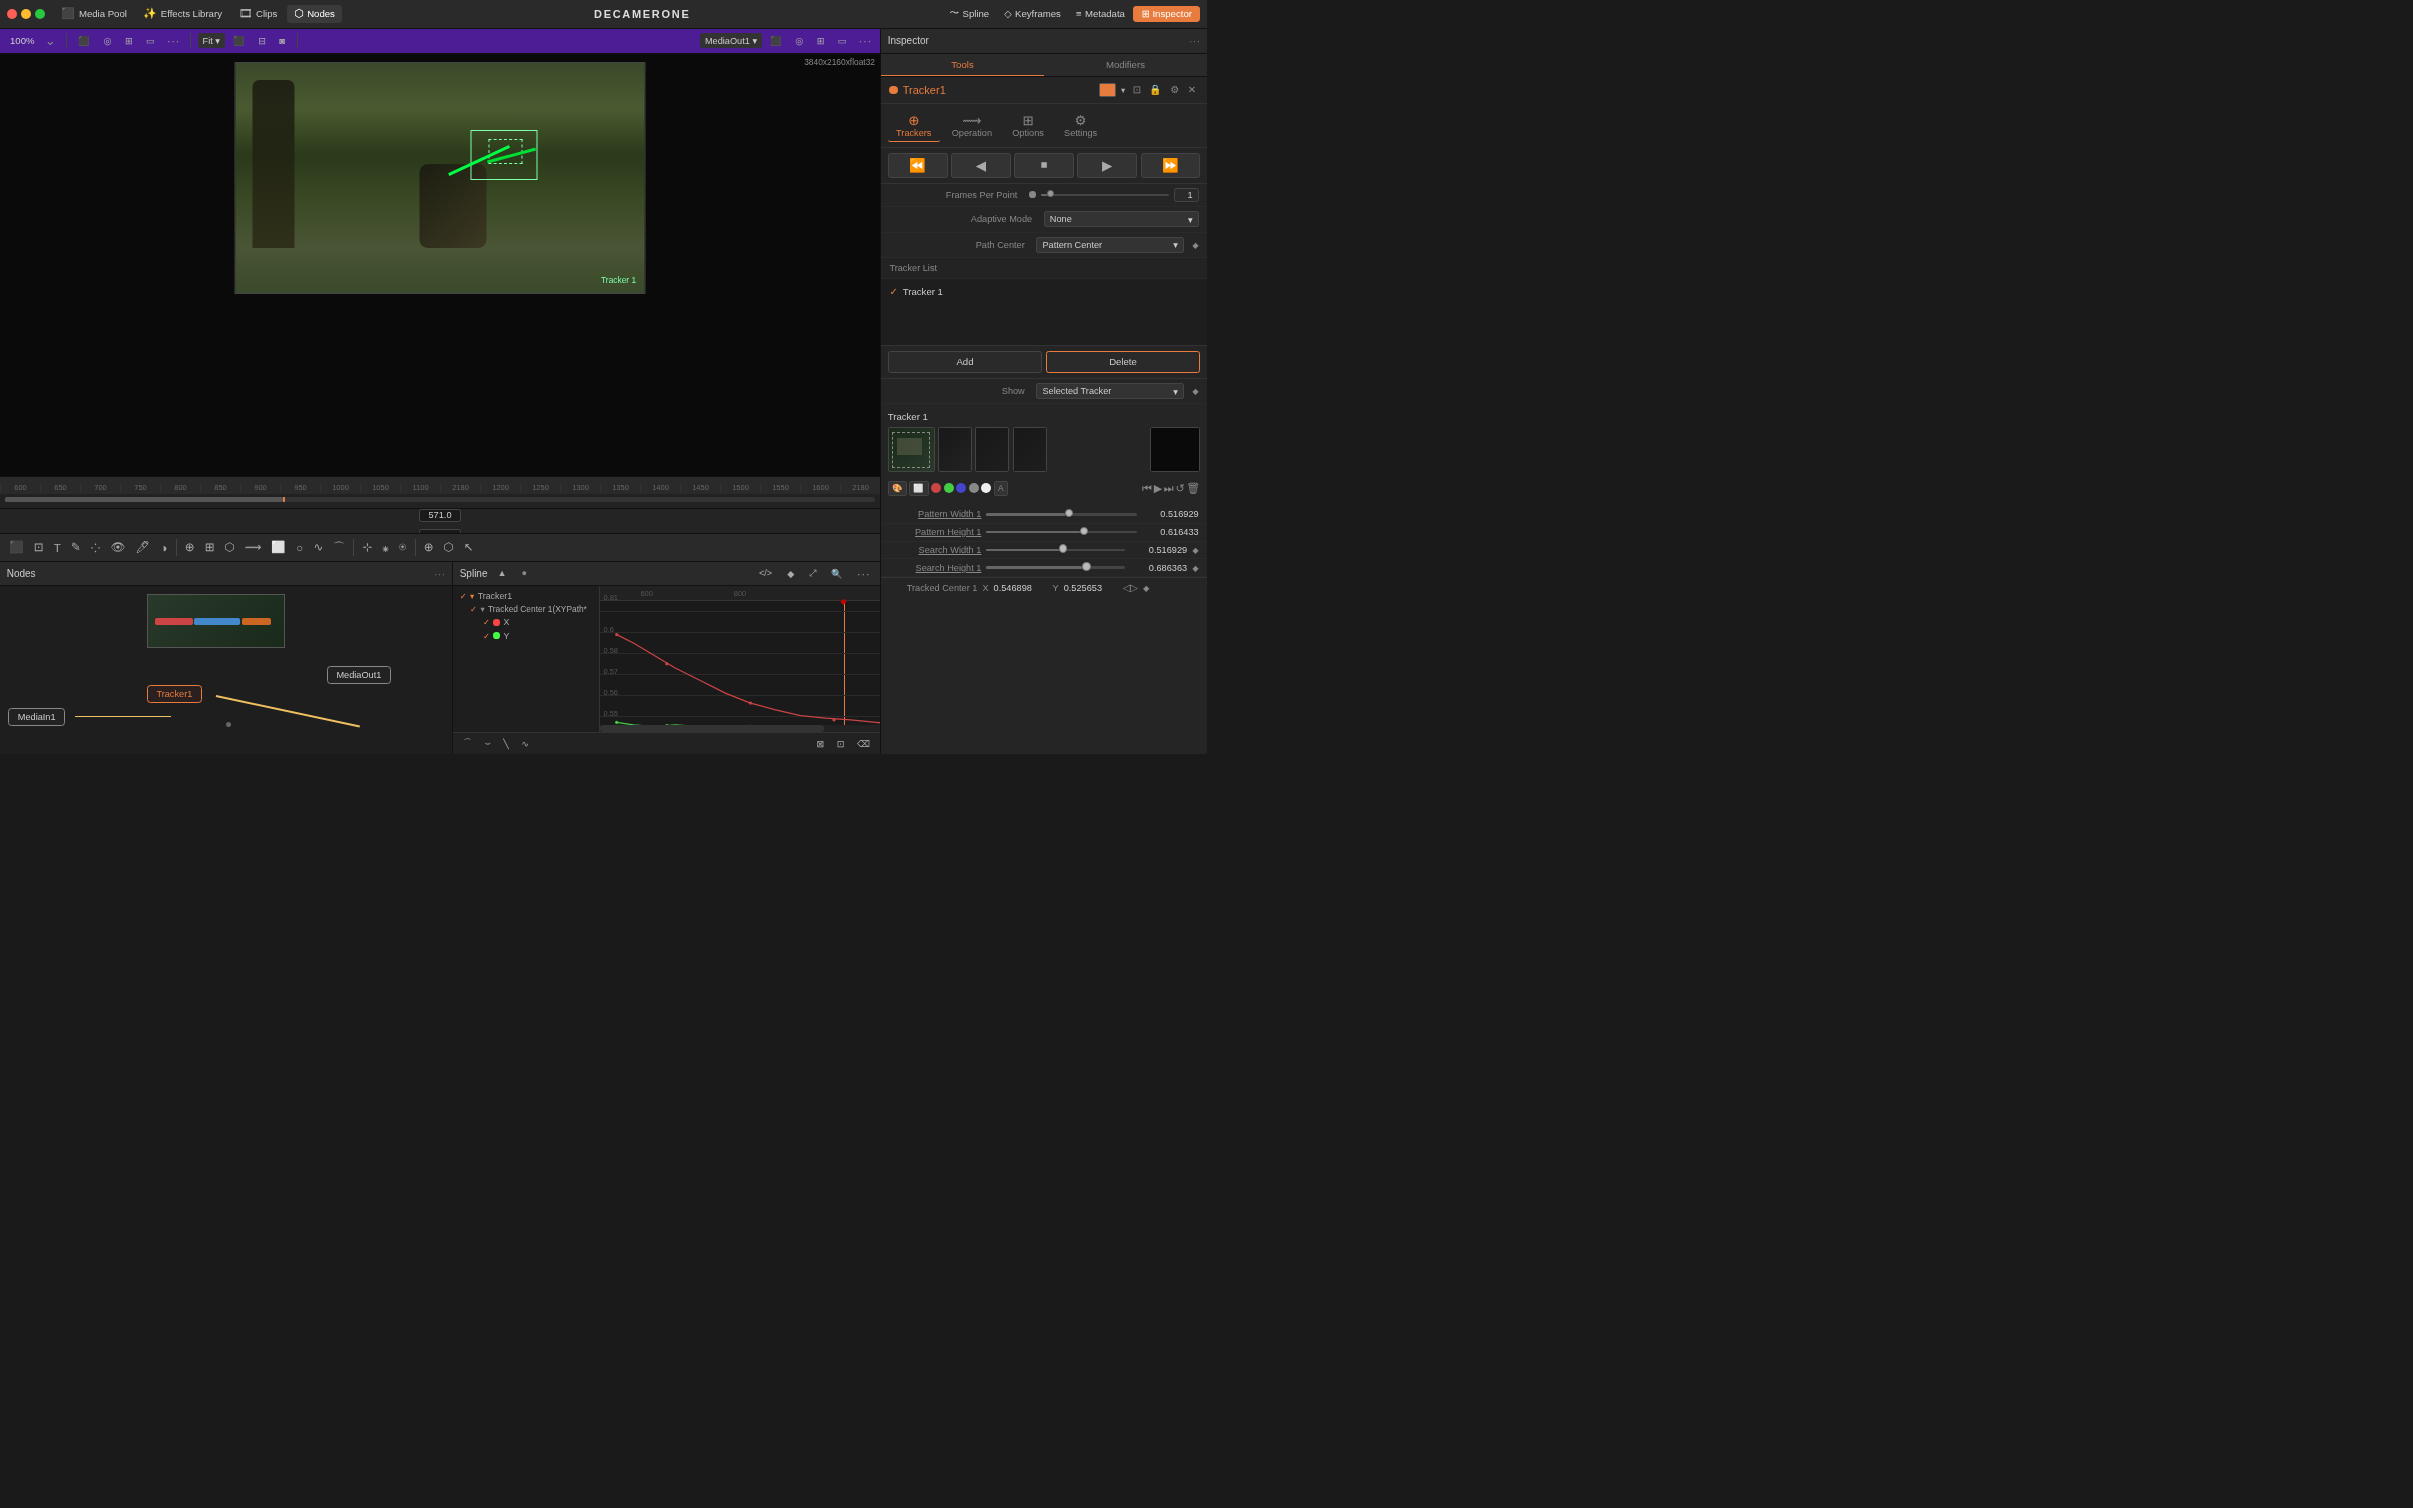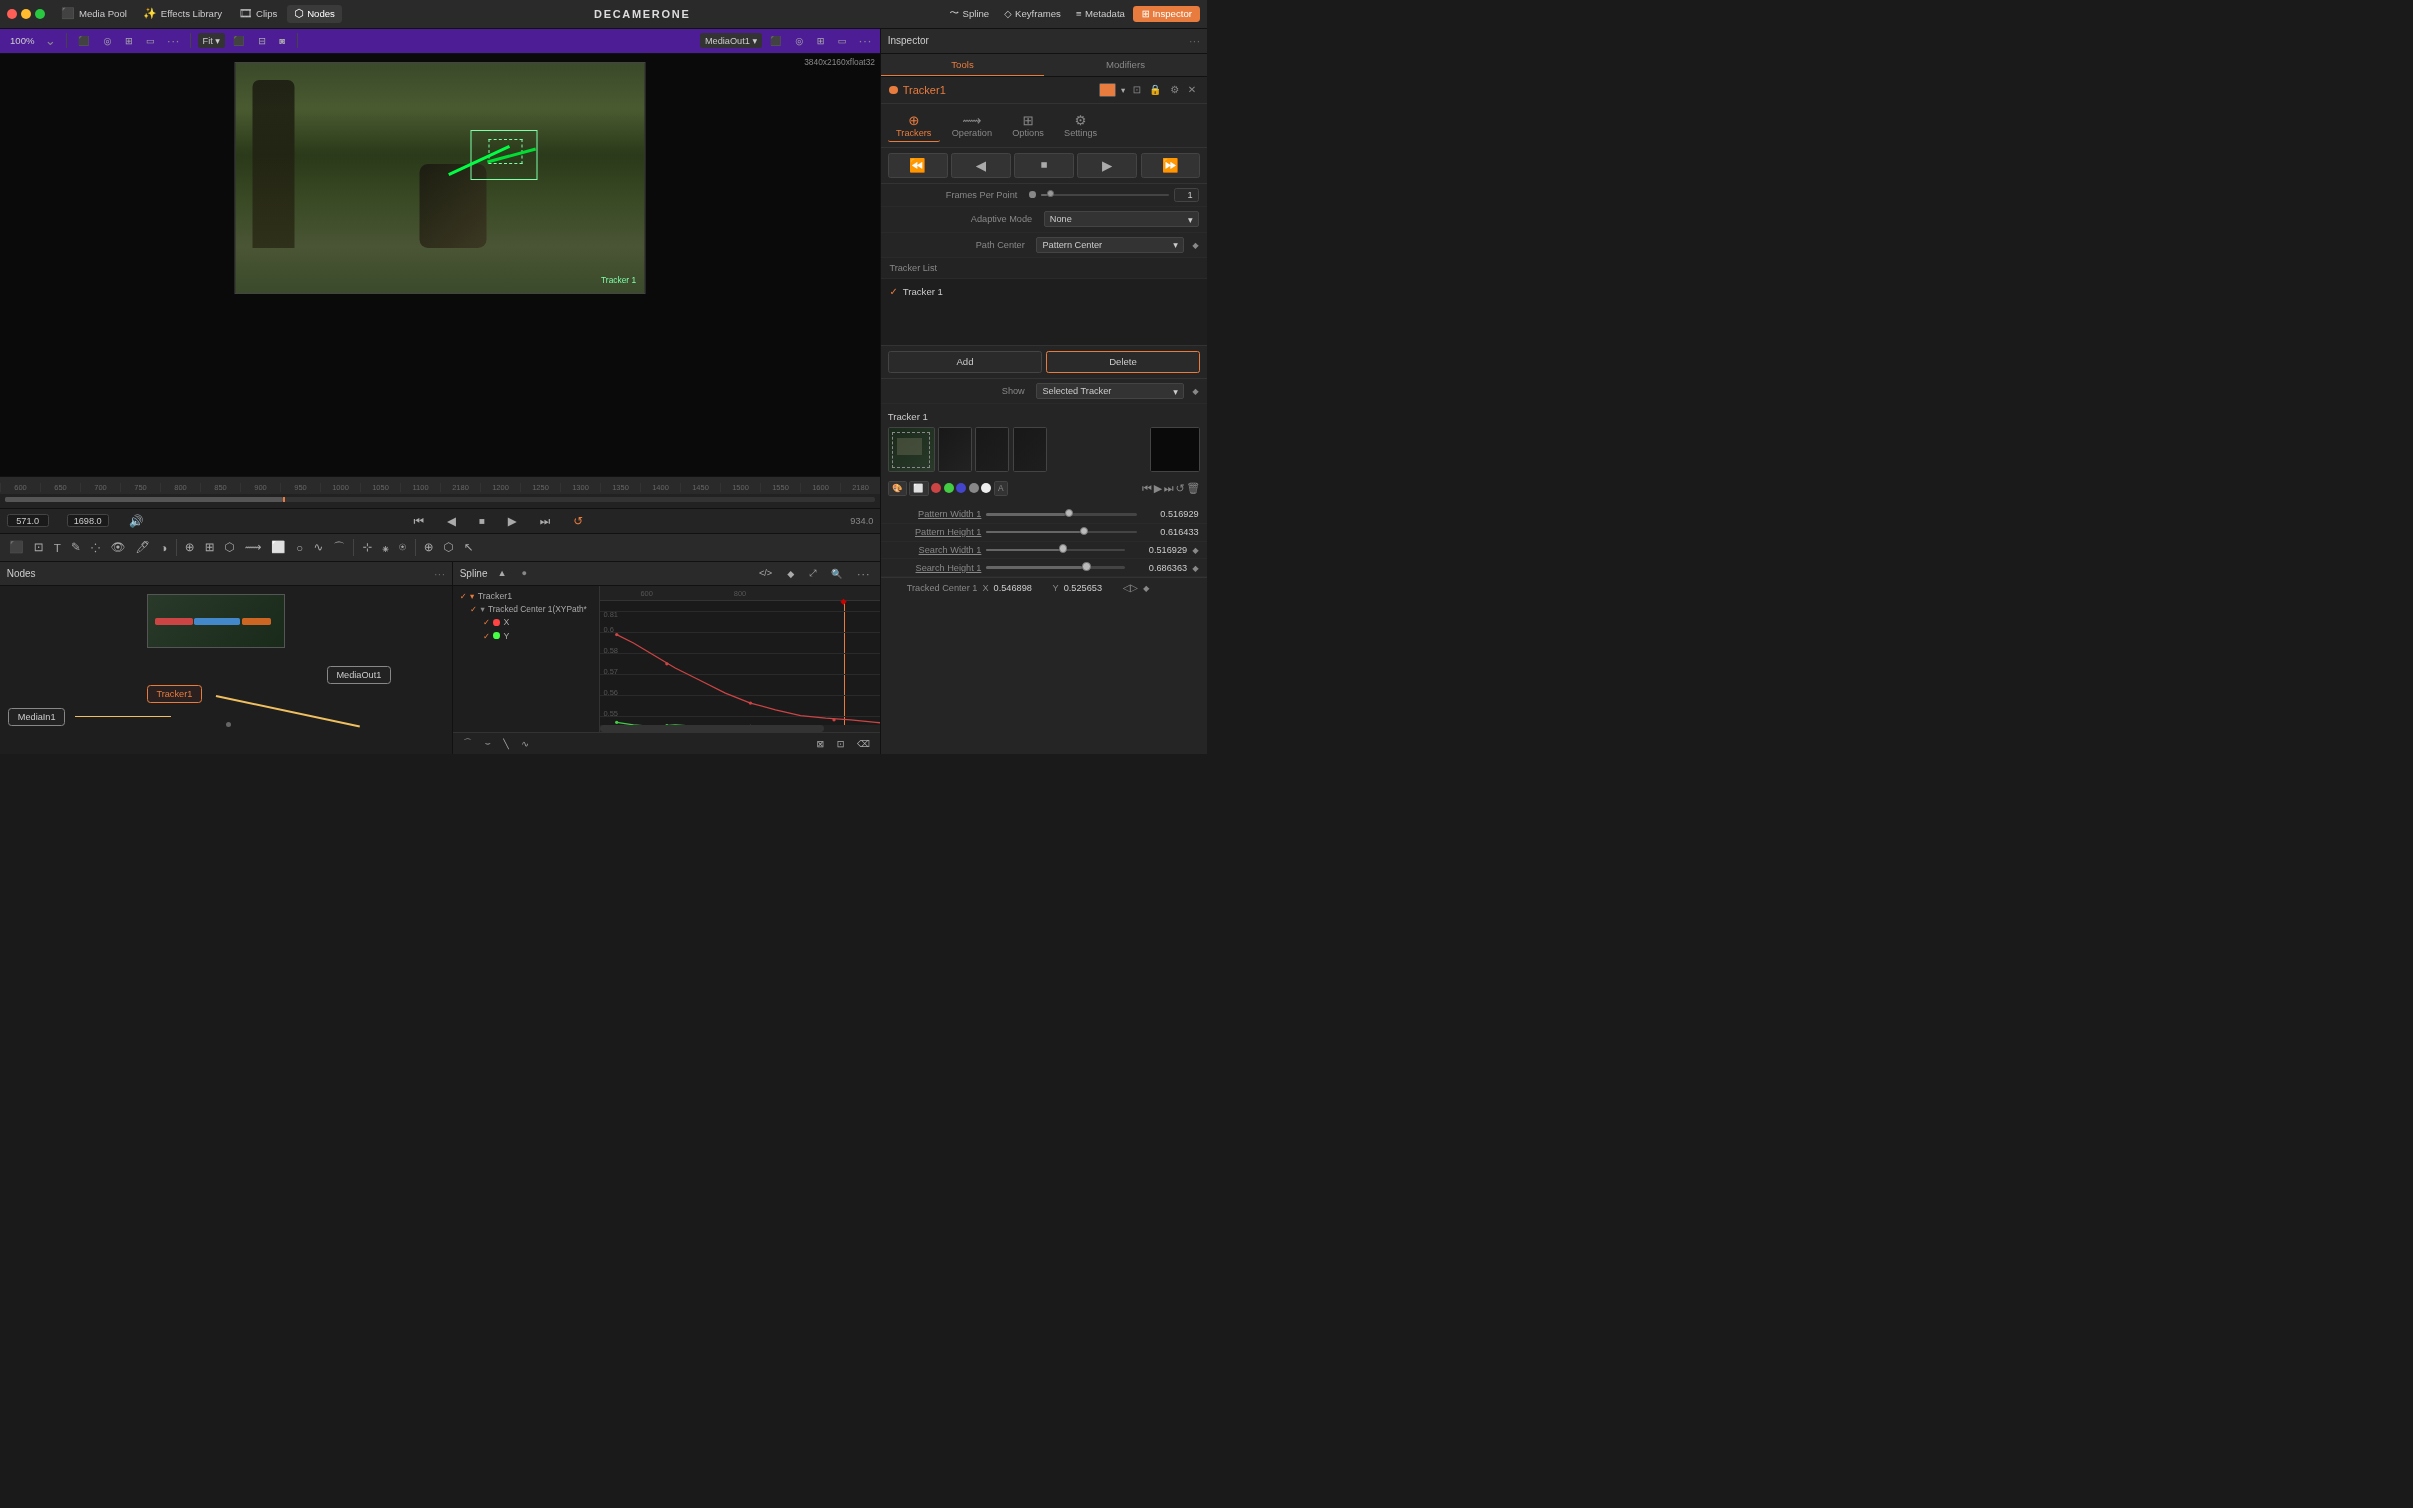--- a/index.html
+++ b/index.html
@@ -164,21 +164,21 @@
       width: 1.7px; height: 100%;
       background: #e87c3e;
     }
 
     
     .playback-bar {
       display: flex; align-items: center;
       background: #242424;
       height: 25px;
       border-top: 0.8px solid #111;
-      padding: 0 6.7px; gap: 18px;
+      padding: 0 6.7px; gap: 7px; flex-direction: column;
     }
     .pb-timecode {
       background: #1a1a1a; border: 0.8px solid #444;
       border-radius: 2.5px; padding: 0.8px 5px;
       font-size: 9.2px; color: #ccc; min-width: 42px; text-align: center;
     }
     .pb-btn {
       background: none; border: none; color: #aaa; cursor: pointer; font-size: 11.7px; padding: 0 2.5px;
     }
     .pb-end { margin-left: auto; font-size: 9.2px; color: #888; }
@@ -759,21 +759,21 @@
 
             <div style="position:absolute; top:10px; left:87%; transform:translateX(-50%); color:#cc0000; font-size:8.4px;">◆</div>
 
             <div class="chart-grid-line" style="top:25px;"></div>
             <div class="chart-grid-line" style="top:46px;"></div>
             <div class="chart-grid-line" style="top:67px;"></div>
             <div class="chart-grid-line" style="top:88px;"></div>
             <div class="chart-grid-line" style="top:109px;"></div>
             <div class="chart-grid-line" style="top:130px;"></div>
 
-            <div class="chart-label" style="top:24px;">0.81</div>
+            <div class="chart-label" style="top:7px;">0.81</div>
             <div class="chart-label" style="top:39px;">0.6</div>
             <div class="chart-label" style="top:60px;">0.58</div>
             <div class="chart-label" style="top:81px;">0.57</div>
             <div class="chart-label" style="top:102px;">0.56</div>
             <div class="chart-label" style="top:123px;">0.55</div>
             <div class="chart-label" style="top:144px;">0.54</div>
 
             <svg class="spline-svg" style="top:15px; height:calc(100% - 15px);" viewBox="0 0 335 157" width="281" height="132">
 
               <polyline points="20,40 40,50 65,65 90,80 120,95 150,110 180,122 210,130 240,137 270,140 300,142 330,145 360,148 390,150 420,153 450,154 470,155" fill="none" stroke="#cc4444" stroke-width="1.5"></polyline>

